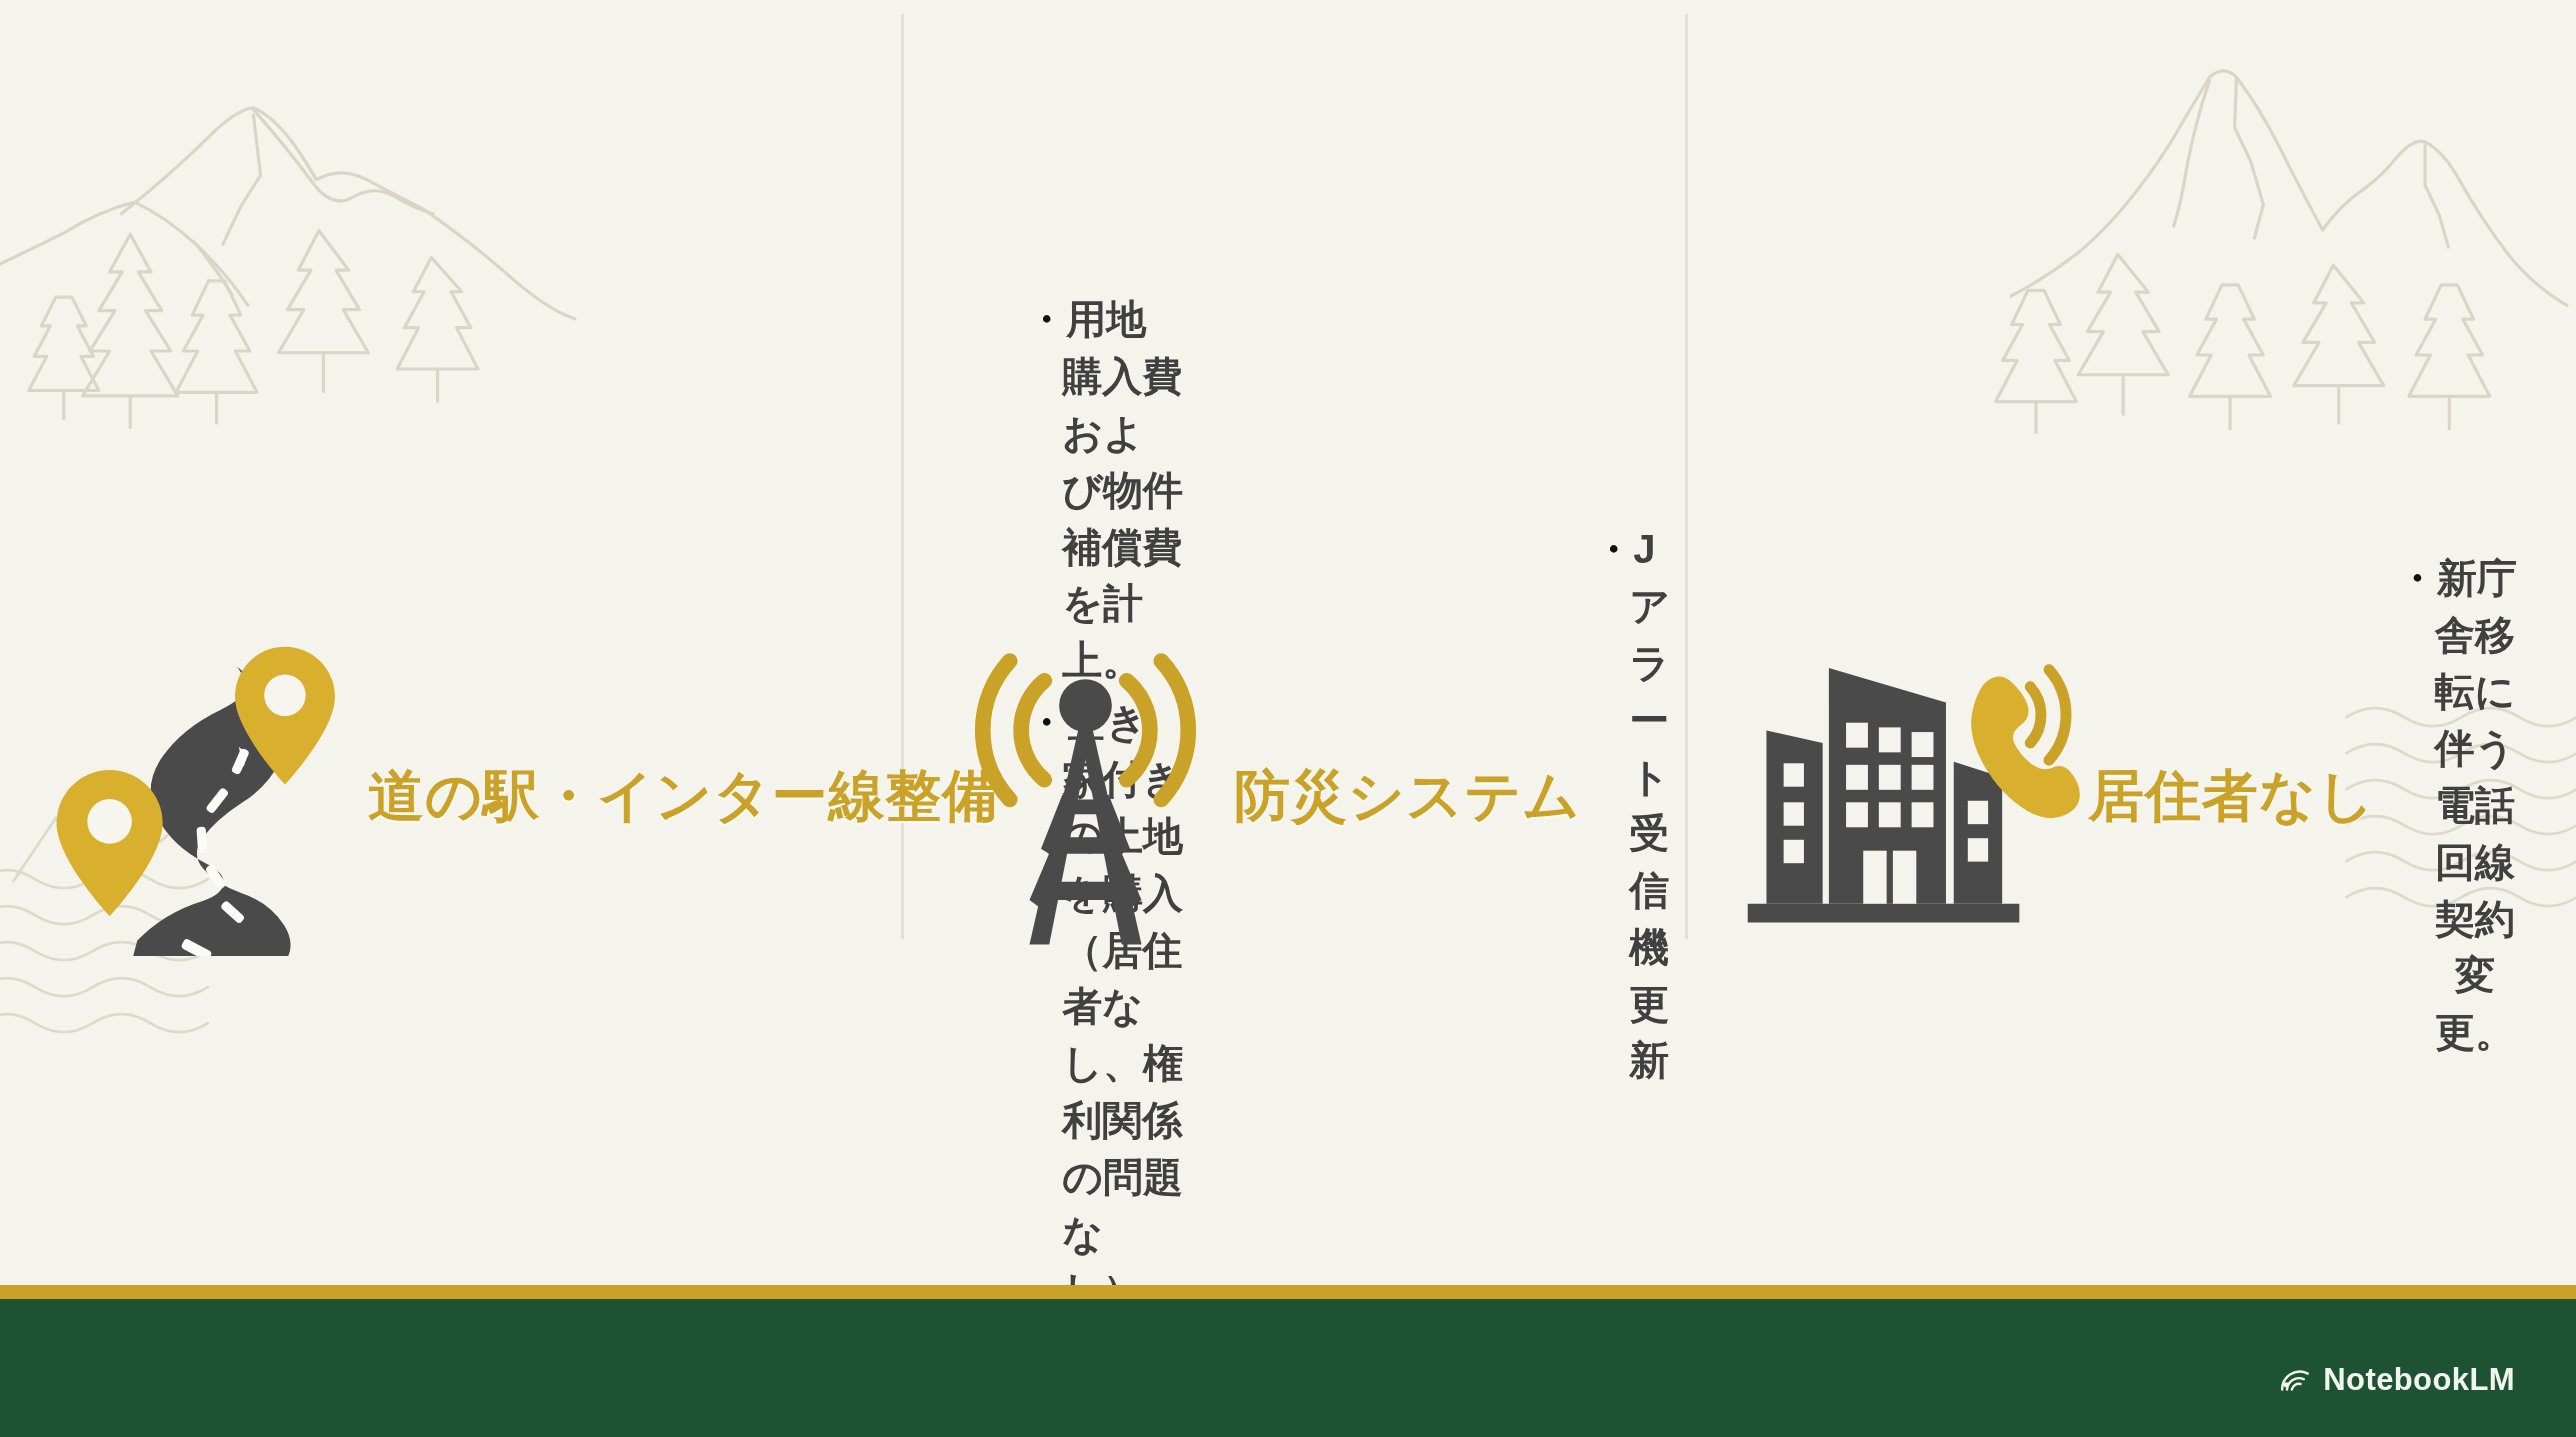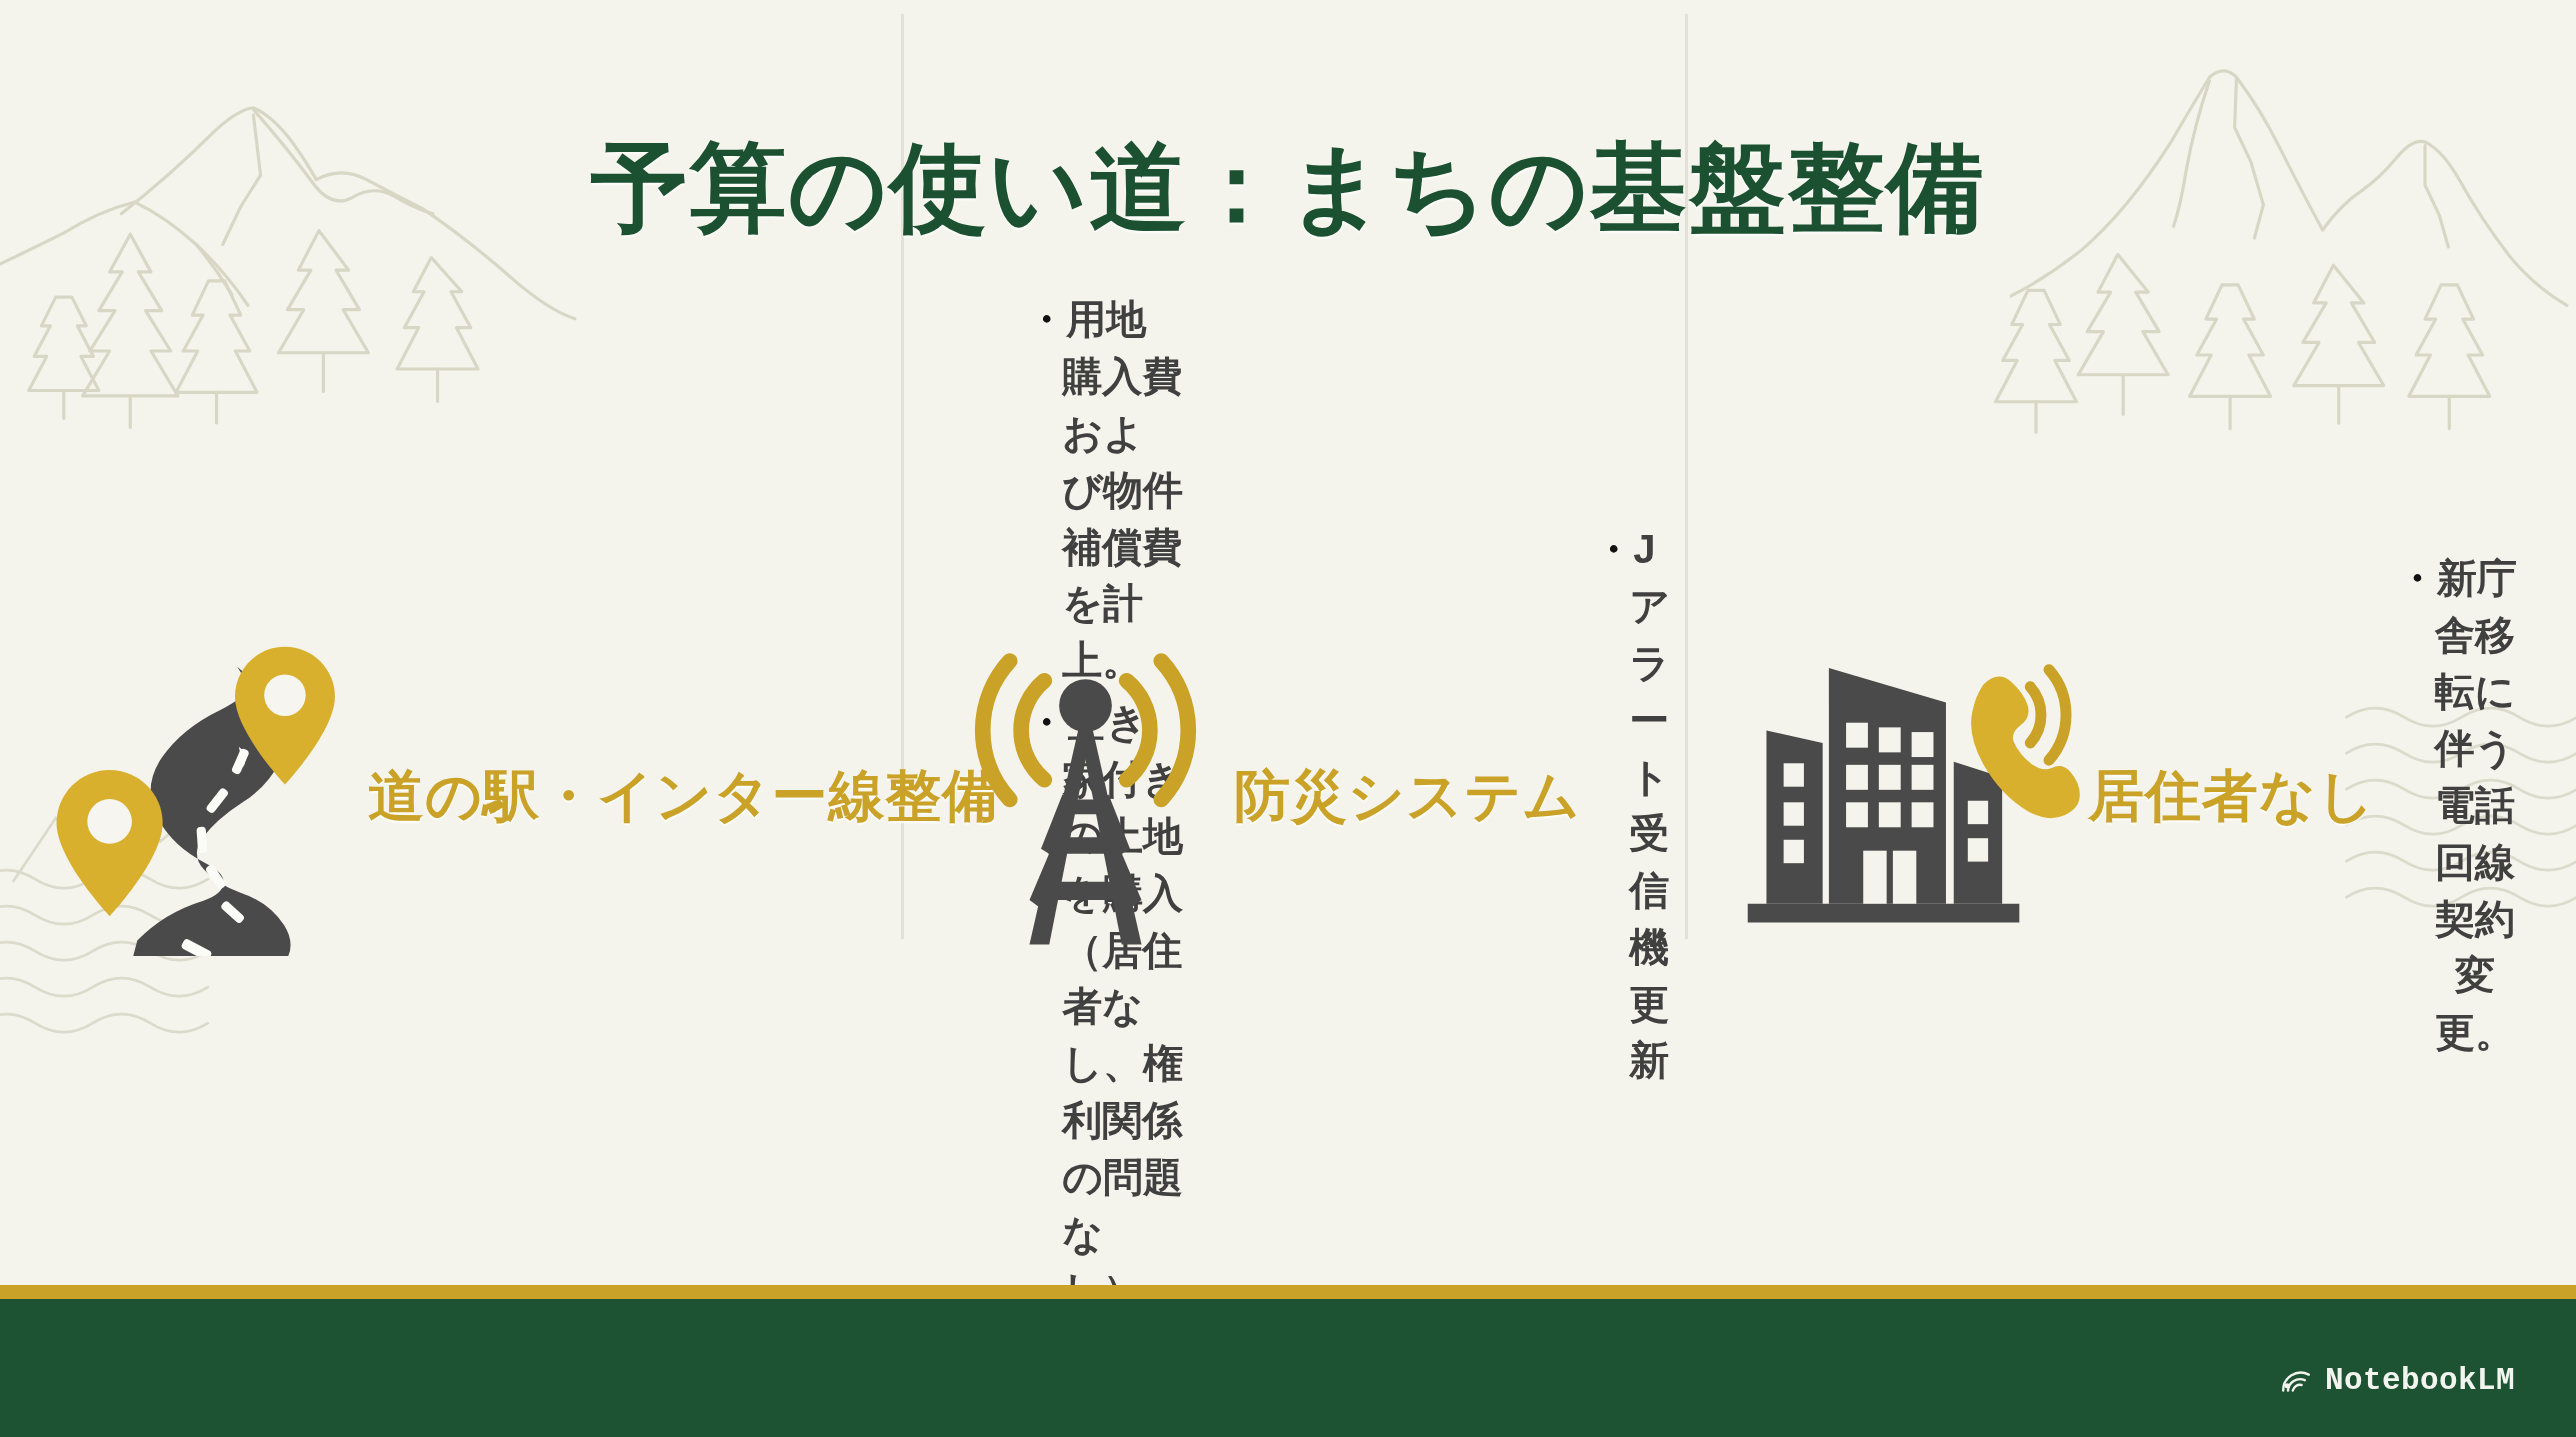--- a/index.html
+++ b/index.html
@@ -149,21 +149,20 @@
     z-index: 4;
   }
   .green-bar {
     position: absolute;
     left: 0;
     bottom: 0;
     width: 100%;
     height: 139px;
     background: #1d5233;
     z-index: 4;
-    font-family: Liberation Mono, monospace;
   }
   .watermark {
     position: absolute;
     right: 61px;
     bottom: 40px;
     display: flex;
     align-items: center;
     gap: 12.6px;
     z-index: 5;
   }
@@ -263,21 +262,20 @@
           <path d="M5 58 q 32 -20 64 0 t 64 0 t 64 0 t 64 0"></path>
           <path d="M5 98 q 32 -20 64 0 t 64 0 t 64 0 t 64 0"></path>
           <path d="M5 138 q 32 -20 64 0 t 64 0 t 64 0 t 64 0"></path>
           <path d="M5 178 q 32 -20 64 0 t 64 0 t 64 0 t 64 0"></path>
           <path d="M5 218 q 32 -20 64 0 t 64 0 t 64 0 t 64 0"></path>
         </g>
       </svg>
     </div>
   </div>
 
-  <h1 class="title">予算の使い道：まちの基盤整備</h1>
 
   <div class="divider divider-1"></div>
   <div class="divider divider-2"></div>
 
   <div class="columns">
 
     <div class="col col-1">
       <div class="icon-wrap">
         <svg viewBox="0 0 420 420" width="323" height="323" aria-hidden="true">
           <path fill="#4a4a4a" d="M297 120 q 22 18 8 48 q -16 32 -48 52 q -34 22 -52 46 q -16 22 2 42 q 18 20 48 30 q 36 12 56 42 q 20 32 -8 58 L 270 438 L 110 438 L 120 400 q 34 -36 86 -52 q 24 -8 26 -22 q 2 -14 -22 -26 q -44 -22 -64 -60 q -20 -40 6 -78 q 26 -38 76 -62 q 30 -14 34 -30 q 4 -14 -12 -26 Z"></path>

